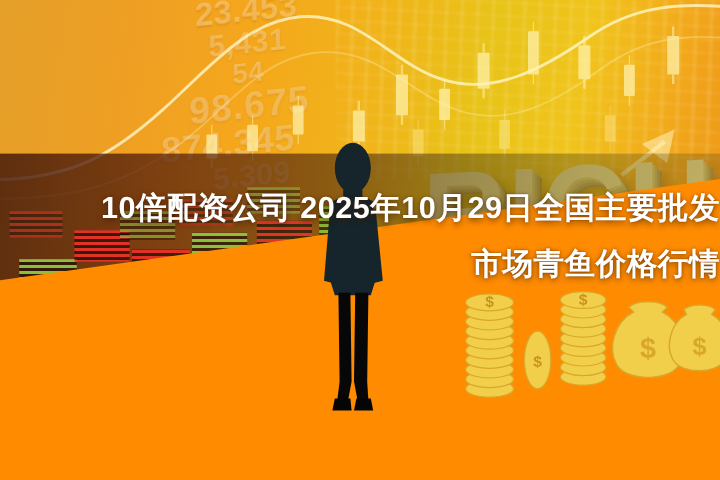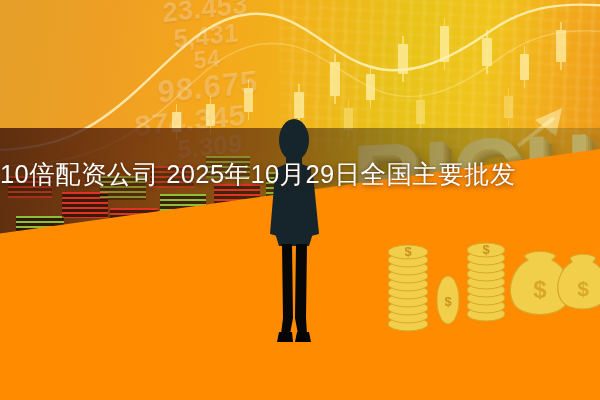--- a/index.html
+++ b/index.html
@@ -118,21 +118,21 @@
 
   
   .person { position:absolute; left:262px; top:118px; width:64px; height:232px; }
 
   
   .money { position:absolute; left:374px; top:232px; width:226px; height:110px; }
 
   
   .headline {
     position:absolute; left:0; top:151px; width:600px;
-    text-align:left; color:#fff; font-weight:400;
+    text-align:right; color:#fff; font-weight:700;
     font-size:25.5px; line-height:46px; letter-spacing:.4px;
     text-shadow:0 2px 5px rgba(60,25,0,.55), 0 0 2px rgba(70,30,0,.5);
   }
   .headline .l2 { display:block; }
 </style>
 </head>
 <body>
 
 <div id="stage">
 
@@ -277,15 +277,16 @@
     <g>
       <path d="M196,26 C201,21 217,21 222,26 L219,30
                C232,37 237,56 230,68 C223,80 194,80 187,68
                C180,56 185,37 198,30 Z" fill="#f2cf4a" stroke="#d8a72c" stroke-width="1.2"></path>
       <text x="209" y="64" font-size="21" font-weight="700" fill="#d8a72c" text-anchor="middle" font-family="Liberation Sans, sans-serif">$</text>
     </g>
   </svg>
 
   <div class="headline">
     <span class="l1">10倍配资公司 2025年10月29日全国主要批发</span>
+    <span class="l2">市场青鱼价格行情</span>
   </div>
 
 </div>
 
 </body></html>

